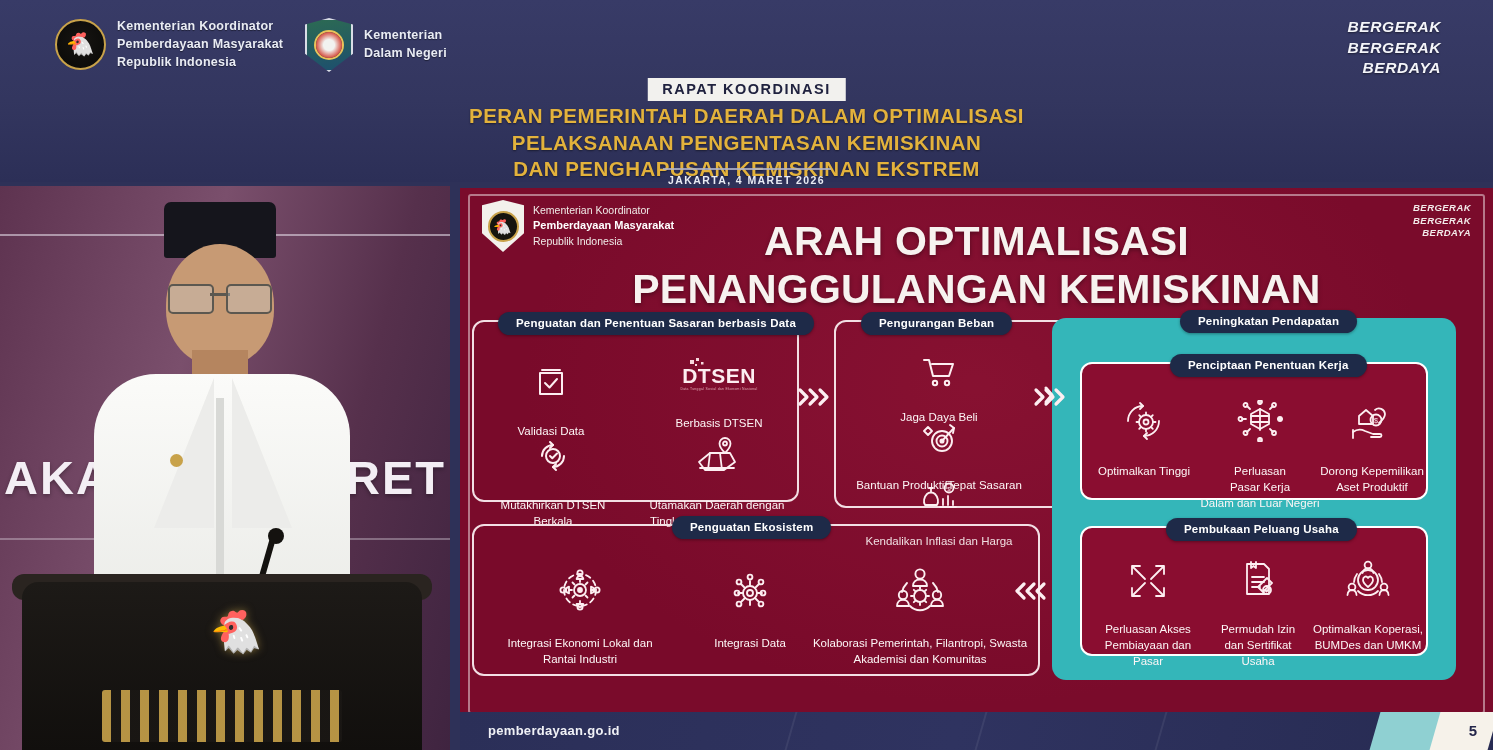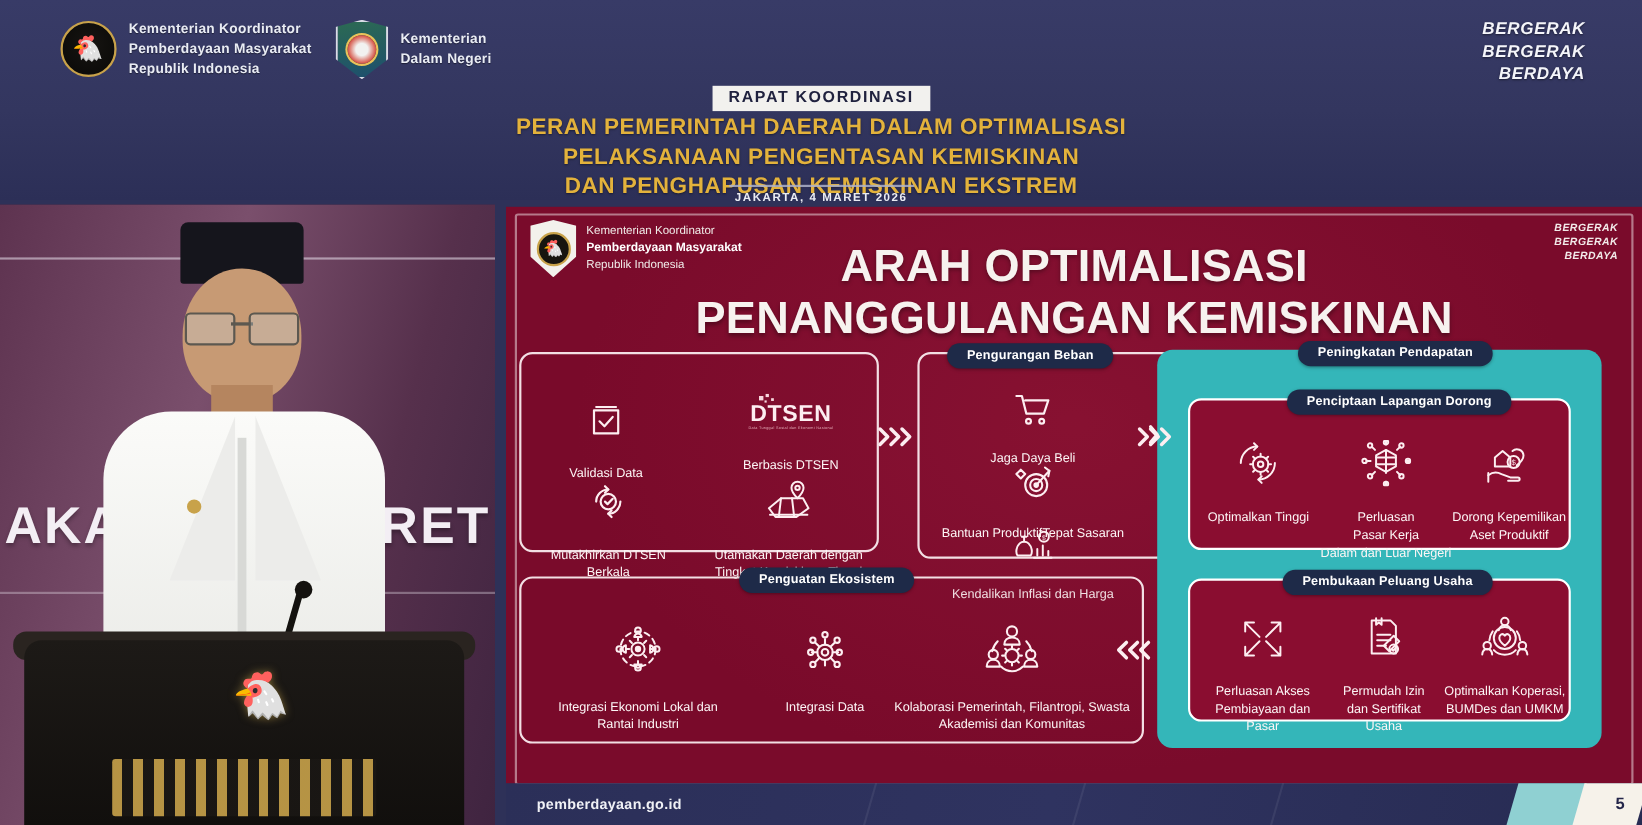--- a/index.html
+++ b/index.html
@@ -307,20 +307,21 @@
             <path d="M26 17l2 17"></path>
           <path d="M6 32h34"></path>
           <path d="M31 2a5.5 5.5 0 0 1 5.5 5.5c0 4-5.5 9.5-5.5 9.5s-5.5-5.5-5.5-9.5A5.5 5.5 0 0 1 31 2z"></path>
           <circle cx="31" cy="7.5" r="2"></circle>
         </svg>
       </div>
       <span>Utamakan Daerah dengan
 Tingkat Kemiskinan Tinggi</span>
     </div>
   </div>
+  <div class="pill" style="left:38px; top:124px;">Penguatan dan Penentuan Sasaran berbasis Data</div>
 
   <div class="chev" style="left:336px; top:198px;">
     <svg width="34" height="22" viewBox="0 0 34 22" fill="none" stroke="#fdeef1" stroke-width="3.2" stroke-linecap="round" stroke-linejoin="round">
       <path d="M4 4l7 7-7 7"></path>
         <path d="M14 4l7 7-7 7"></path>
         <path d="M24 4l7 7-7 7"></path>
     </svg>
   </div>
 
   <div class="card" style="left:374px; top:132px; width:236px; height:188px;text-decoration:underline;">
@@ -496,21 +497,21 @@
             <circle cx="27" cy="20" r="5.5"></circle>
             <text x="27" y="23" text-anchor="middle" font-size="7" fill="#fdeef1" stroke="none" font-family="Liberation Sans, sans-serif">$</text>
             <path d="M4 32c4-3 8-3 12-1l8 3h7c2 0 2 3 0 3H22"></path>
             <path d="M4 30v8"></path>
           </svg>
         </div>
         <span>Dorong Kepemilikan
 Aset Produktif</span>
       </div>
     </div>
-    <div class="pill" style="left:118px; top:36px;">Penciptaan Lapangan Dorong</div>
+    <div class="pill" style="left:118px; top:36px;">Penciptaan Penentuan Kerja</div>
 
     <div class="sub-card" style="left:28px; top:208px; width:348px; height:130px;">
       <div class="item" style="left:4px; top:16px; width:124px;">
         <div class="ic">
           <svg width="44" height="40" viewBox="0 0 44 40" fill="none" stroke="#fdeef1" stroke-width="1.8" stroke-linecap="round" stroke-linejoin="round">
             <path d="M19 19L6 6M6 14V6h8"></path>
               <path d="M25 19L38 6M38 14V6h-8"></path>
             <path d="M19 23L6 36M6 28v8h8"></path>
               <path d="M25 23l13 13M38 28v8h-8"></path>
           </svg>

